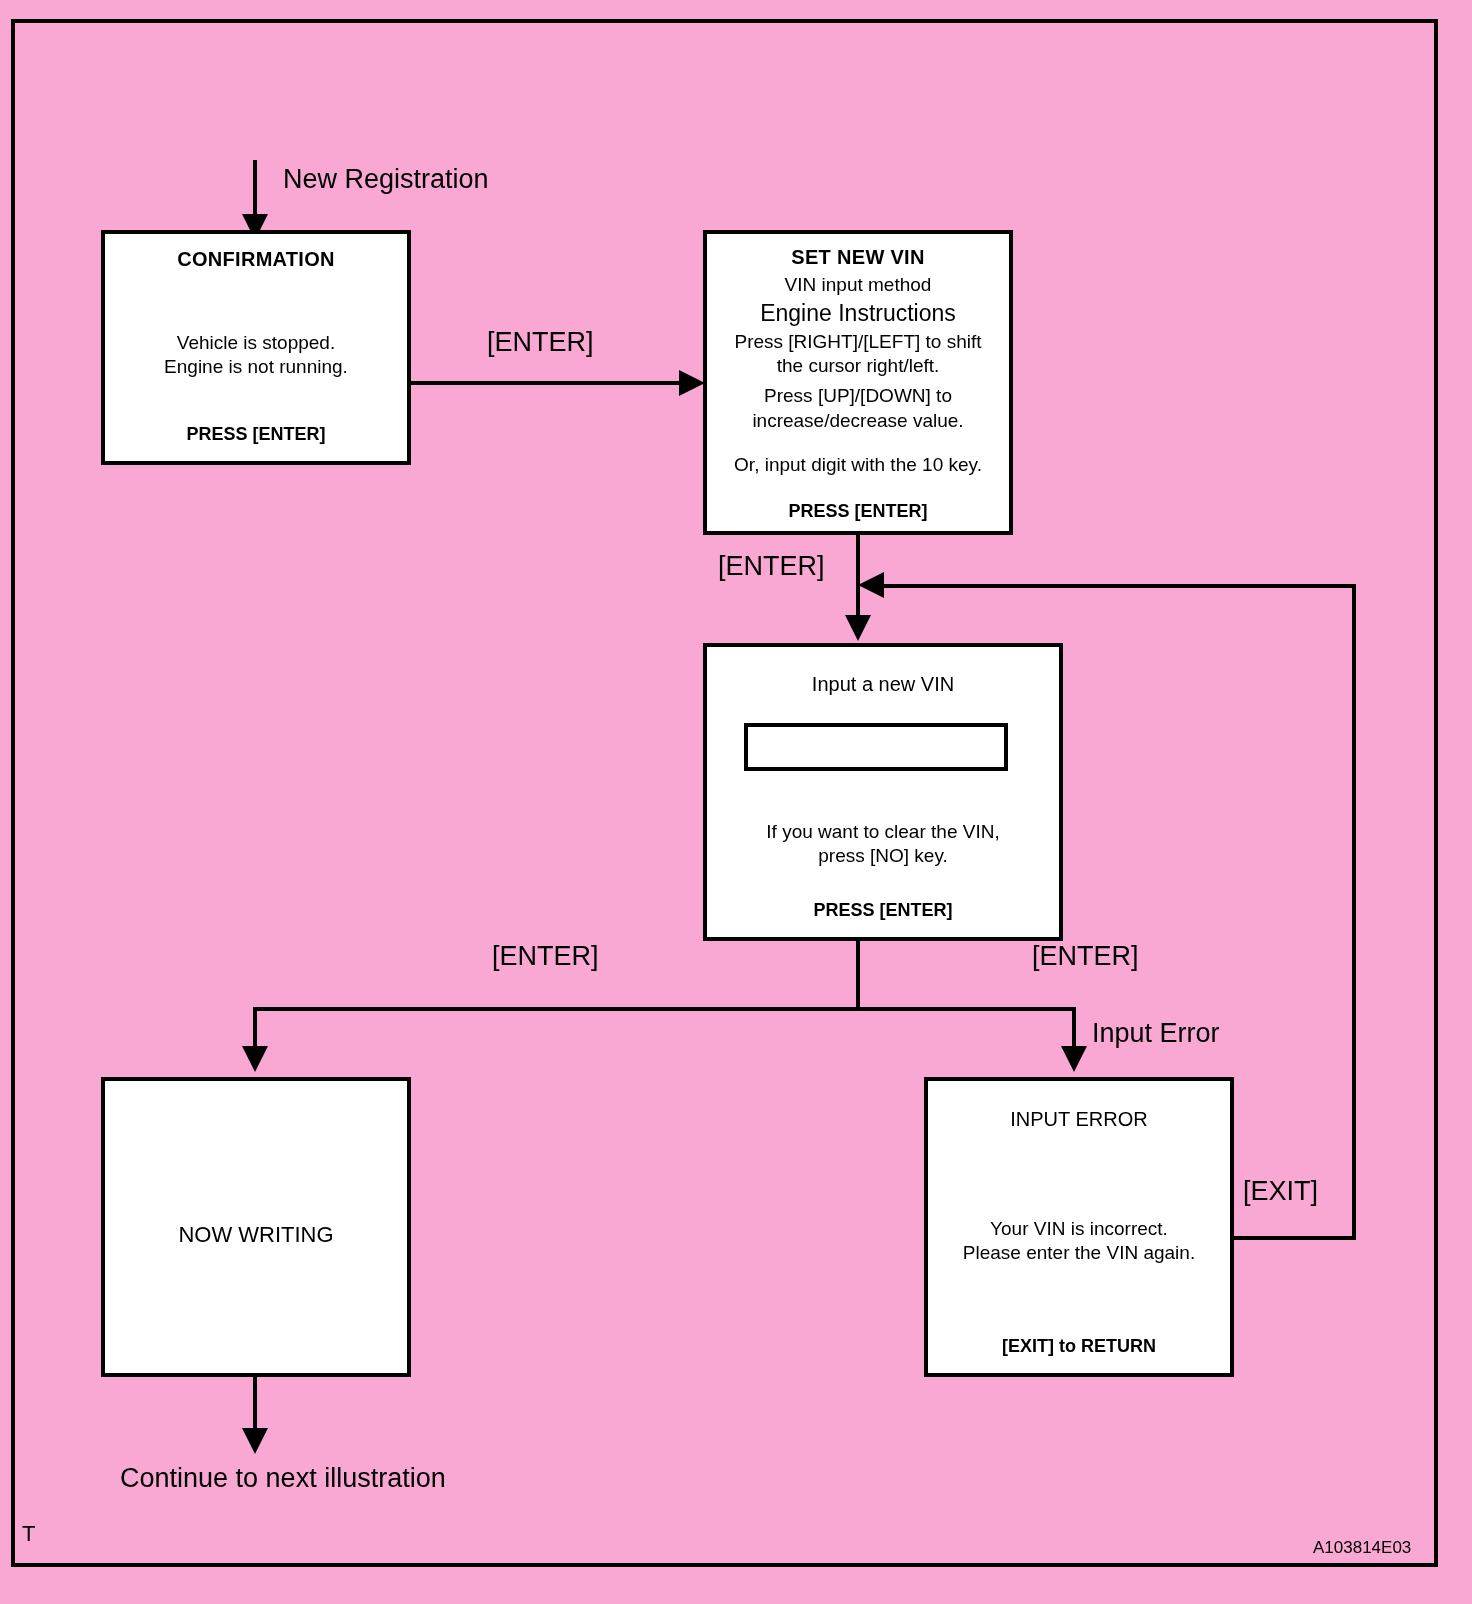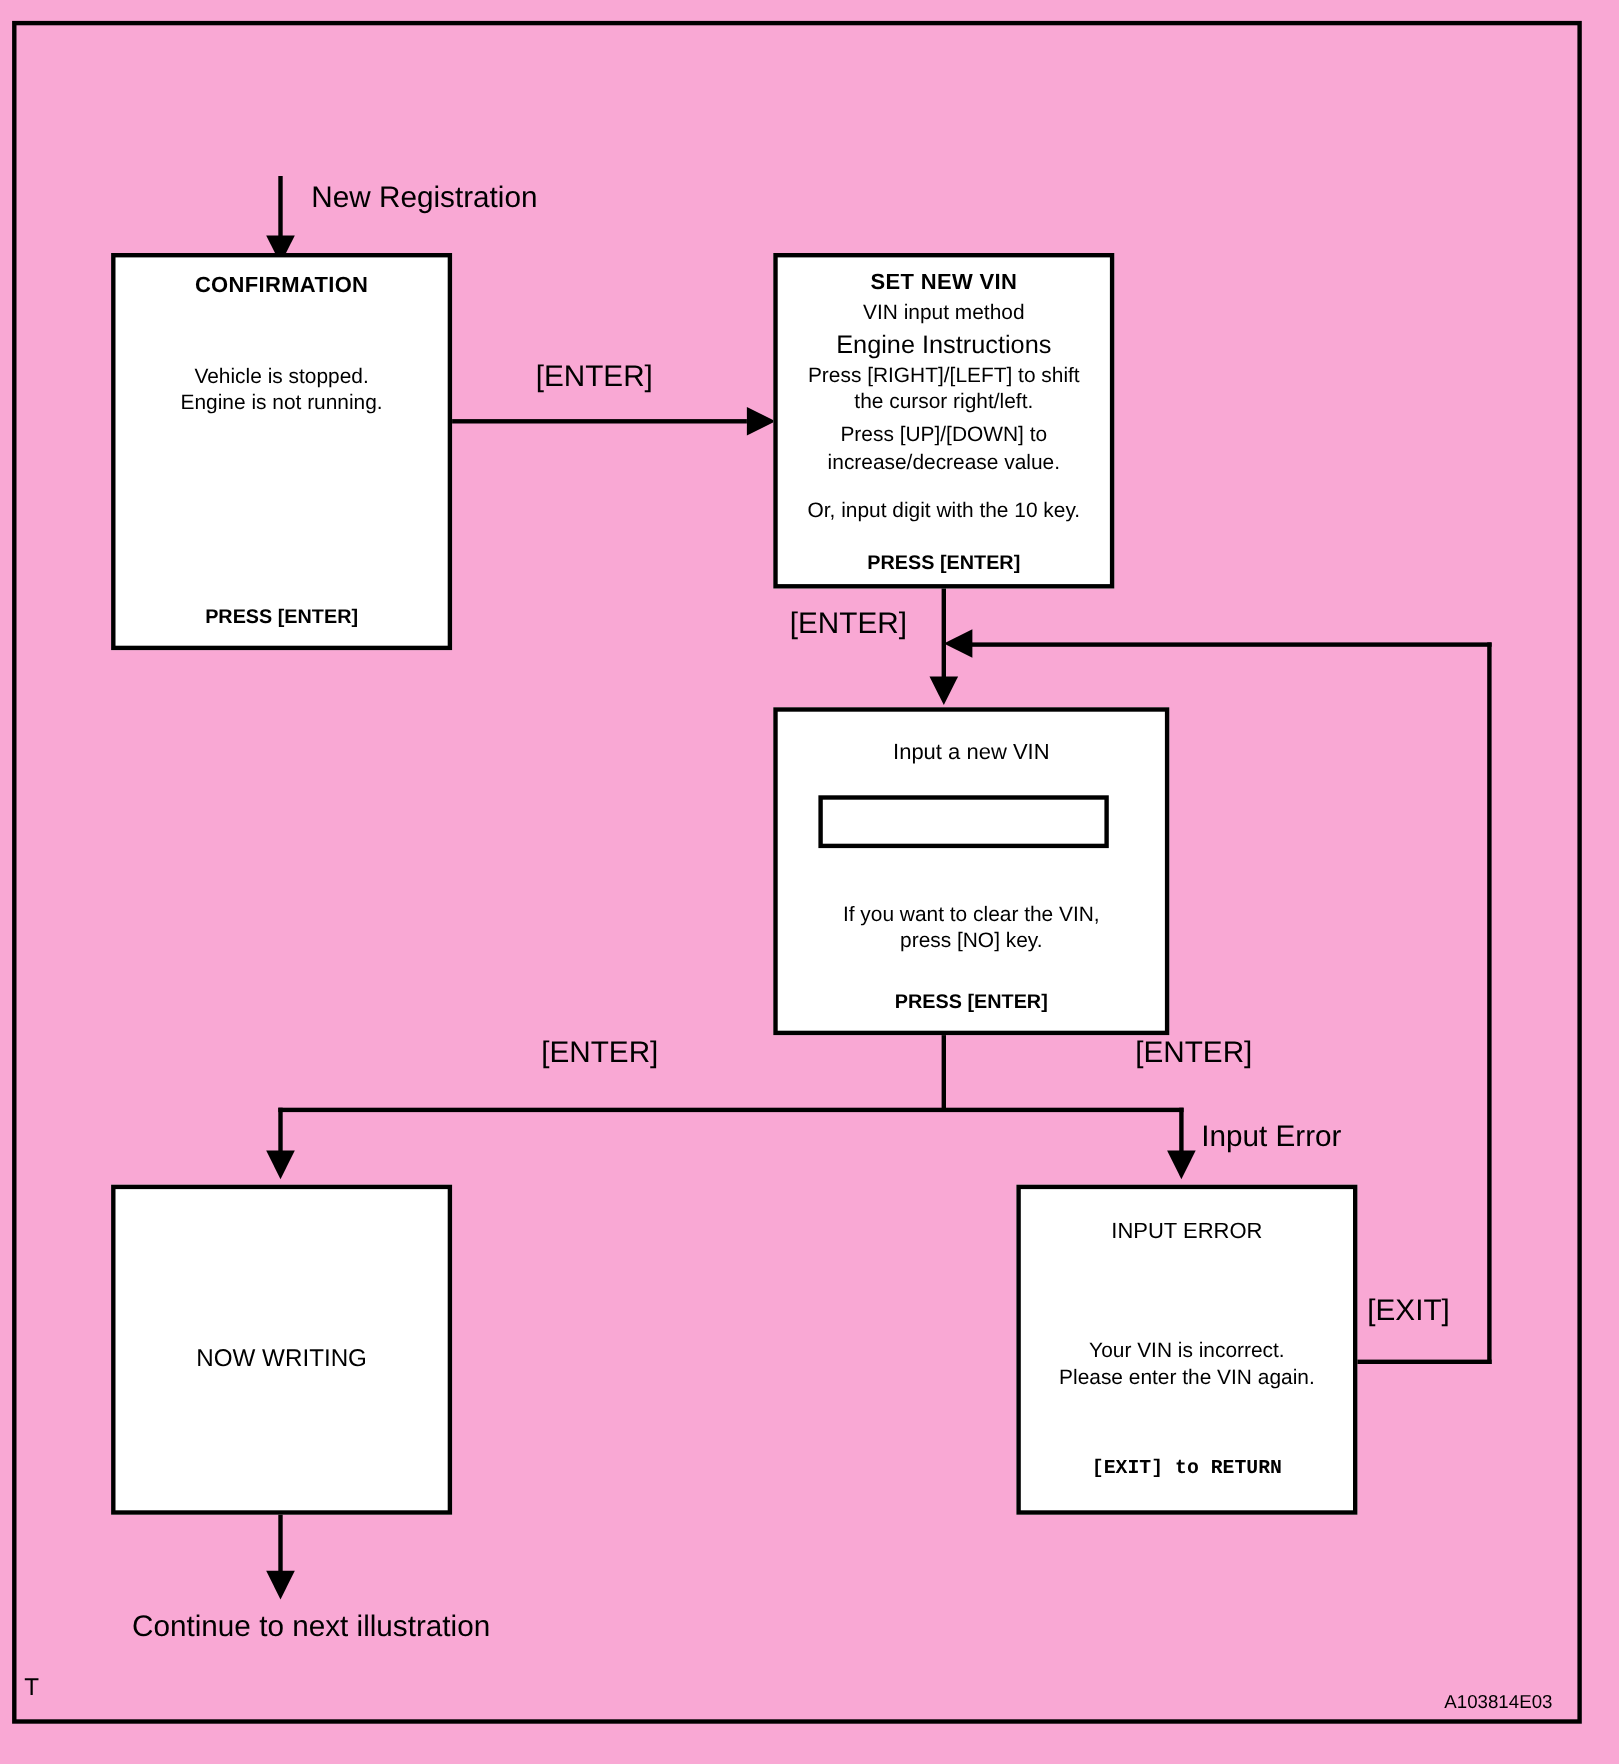--- a/index.html
+++ b/index.html
@@ -129,21 +129,21 @@
 <body>
 
 <div id="page">
 
   <div id="outer-frame"></div>
 
   <div class="vline" style="left:253px; top:160px; height:62px;"></div>
   <div class="arrow-down" style="left:242px; top:214px;"></div>
   <div class="flow-label" style="left:283px; top:164px;">New Registration</div>
 
-  <div class="screen-box" style="left:101px; top:230px; width:310px; height:361px;">
+  <div class="screen-box" style="left:101px; top:230px; width:310px; height:235px;">
     <div class="scr-title" style="margin-top:14px;">CONFIRMATION</div>
     <div class="scr-line" style="margin-top:60px;">Vehicle is stopped.</div>
     <div class="scr-line">Engine is not running.</div>
     <div class="scr-footer" style="bottom:16px;">PRESS [ENTER]</div>
   </div>
 
   <div class="hline" style="left:411px; top:381px; width:268px;"></div>
   <div class="arrow-right" style="left:679px; top:370px;"></div>
   <div class="flow-label" style="left:487px; top:327px;">[ENTER]</div>
 
@@ -191,21 +191,21 @@
   </div>
 
   <div class="vline" style="left:253px; top:1377px; height:70px;"></div>
   <div class="arrow-down" style="left:242px; top:1428px;"></div>
   <div class="flow-label" style="left:120px; top:1463px;">Continue to next illustration</div>
 
   <div class="screen-box" style="left:924px; top:1077px; width:310px; height:300px;">
     <div class="scr-line" style="margin-top:26px; font-size:20px;">INPUT  ERROR</div>
     <div class="scr-line" style="margin-top:84px;">Your VIN is incorrect.</div>
     <div class="scr-line">Please enter the VIN again.</div>
-    <div class="scr-footer" style="bottom:28px;font-family:Liberation Mono, monospace;">[EXIT] to RETURN</div>
+    <div class="scr-footer" style="bottom:16px;">[EXIT] to RETURN</div>
   </div>
 
   <div class="hline" style="left:1234px; top:1236px; width:122px;"></div>
   <div class="vline" style="left:1352px; top:584px; height:656px;"></div>
   <div class="hline" style="left:882px; top:584px; width:474px;"></div>
   <div class="flow-label" style="left:1243px; top:1176px;">[EXIT]</div>
 
   <div id="corner-marker" style="left:22px; top:1521px;">T</div>
   <div id="figure-code" style="left:1313px; top:1538px;">A103814E03</div>
 

